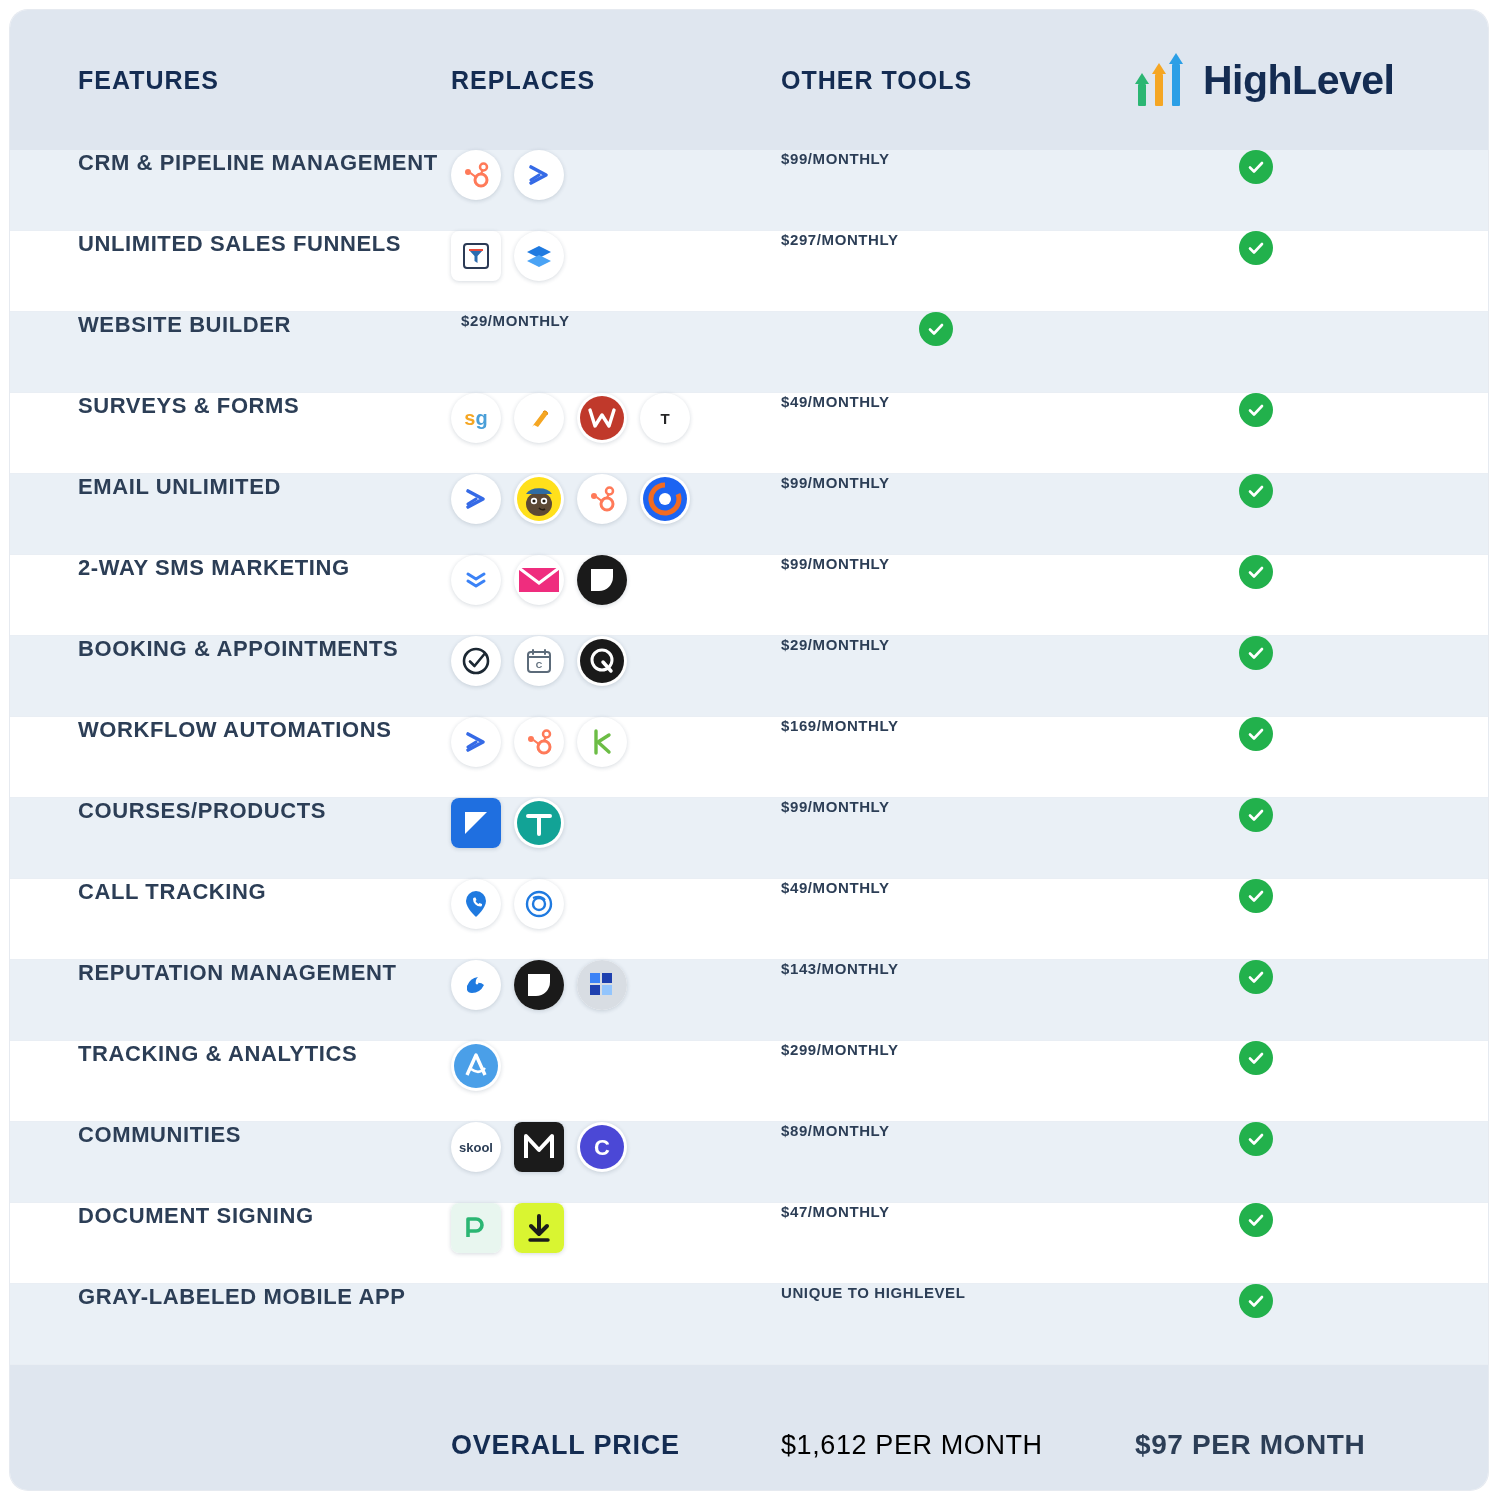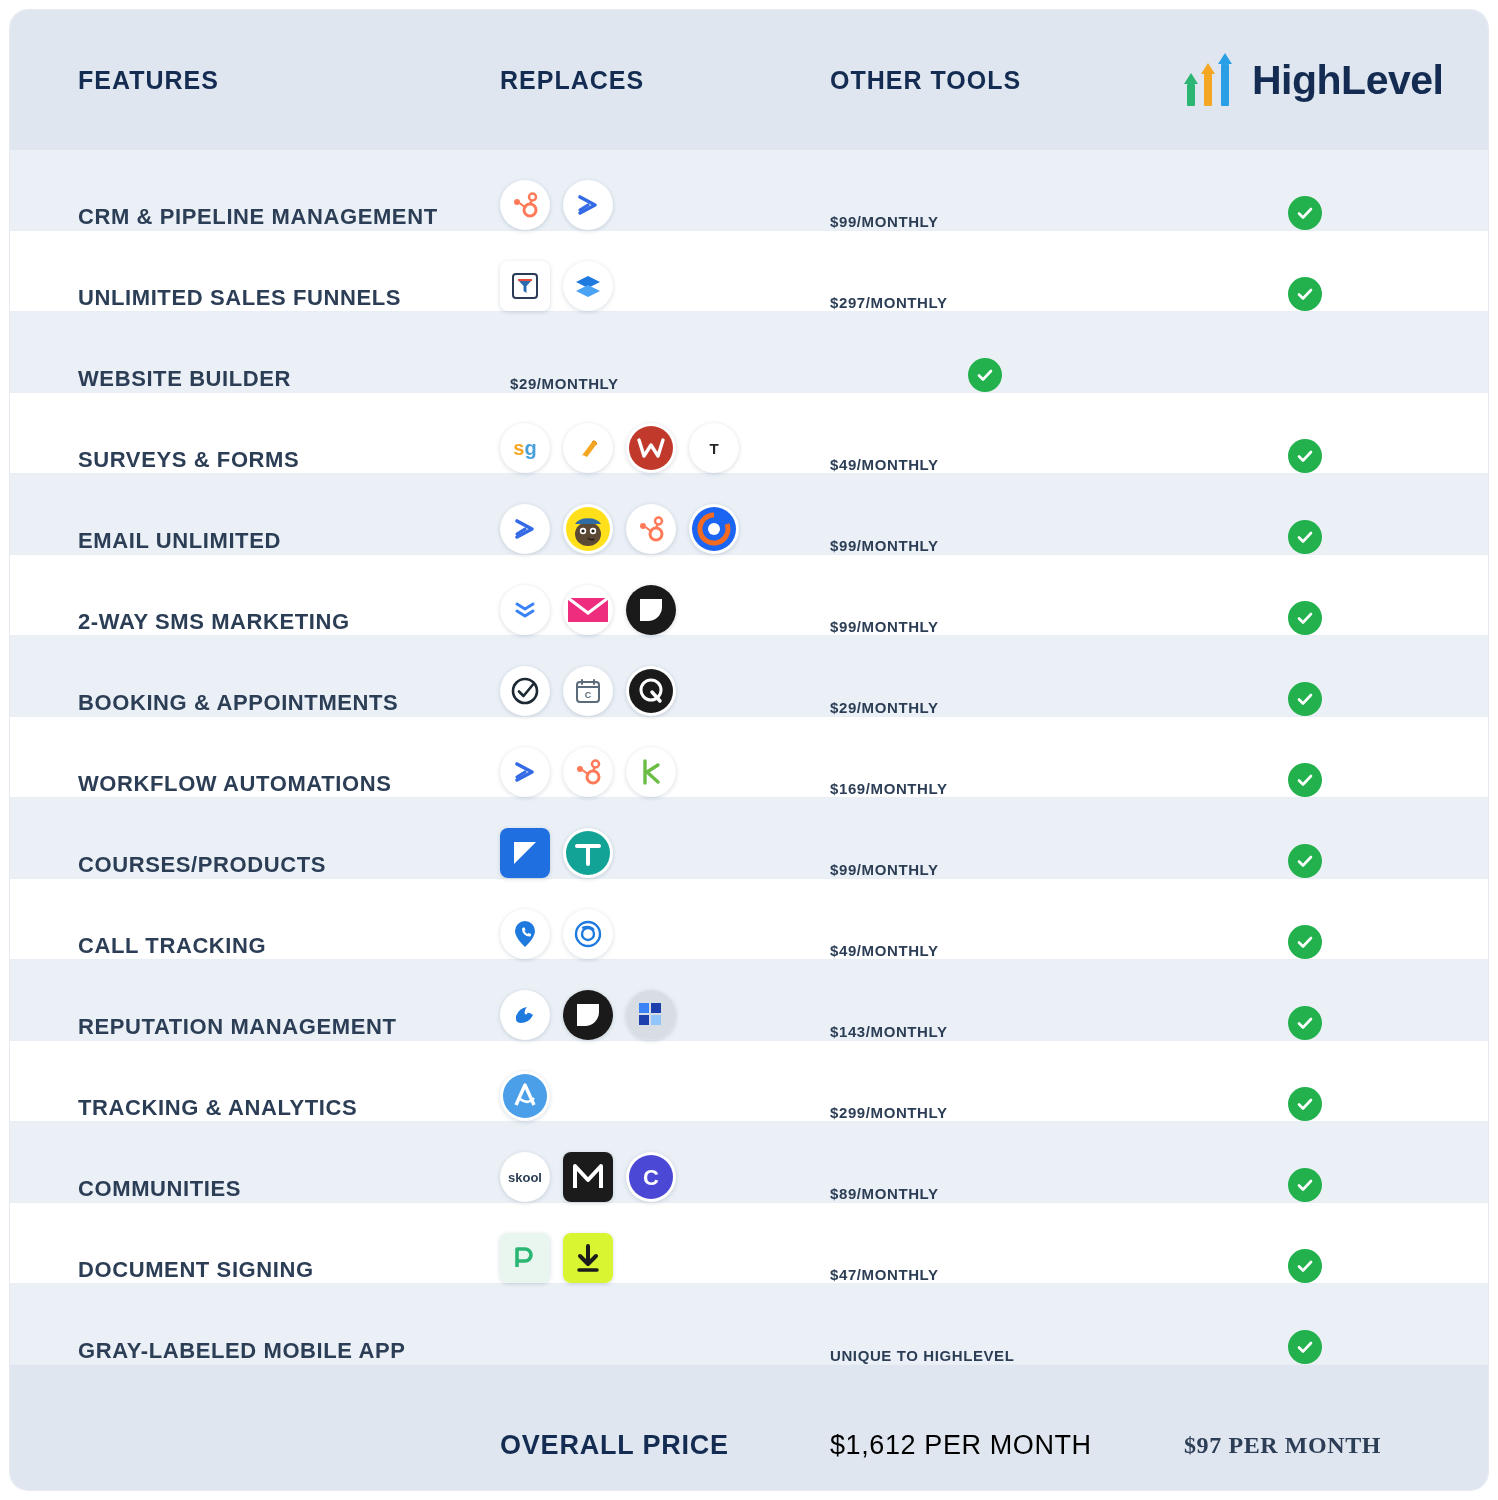--- a/index.html
+++ b/index.html
@@ -33,21 +33,21 @@
   }
 
   
   .thead {
     height: 140px;
     background: #dfe6ef;
     display: flex;
     align-items: center;
     flex: 0 0 140px;
   }
-  .col-feature { width: 490px; box-sizing: border-box; padding-left: 68px; }
+  .col-feature { width: 441px; box-sizing: border-box; padding-left: 68px; }
   .col-replaces { width: 320px; box-sizing: border-box; }
   .col-other { width: 350px; box-sizing: border-box; padding-left: 10px; }
   .col-hl { flex: 1; box-sizing: border-box; }
 
   .th {
     font-weight: bold;
     font-size: 25px;
     letter-spacing: 1px;
     color: #142c52;
   }
@@ -79,21 +79,21 @@
   .a2 .stem { height: 32px; background: #f5a623; }
   .a2 .head { bottom: 32px; border-bottom: 11px solid #f5a623; }
   .a3 .stem { height: 42px; background: #2b9fe6; }
   .a3 .head { bottom: 42px; border-bottom: 11px solid #2b9fe6; }
 
   
   .rows { flex: 1 1 auto; display: flex; flex-direction: column; }
   .row {
     height: 80px;
     display: flex;
-    align-items: flex-end;
+    align-items: flex-start;
     border-bottom: 1px solid #e9eef4;
   }
   .row.odd { background: #eaf0f6; }
   .row.even { background: #ffffff; }
 
   .feature-label {
     font-size: 22px;
     font-weight: bold;
     color: #2c3e56;
     letter-spacing: 0.6px;
@@ -135,21 +135,21 @@
     display: flex;
     align-items: center;
   }
   .foot-label {
     font-size: 27px; font-weight: bold; color: #142c52; letter-spacing: 0.8px;
   }
   .foot-price {
     font-size: 27px; font-weight: normal; color: #000000; letter-spacing: 0.6px;
   }
   .foot-hl {
-    font-size: 24px; font-weight: bold; color: #2c3e56; letter-spacing: 0.6px; font-family: Liberation Serif, serif;
+    font-size: 28px; font-weight: bold; color: #2c3e56; letter-spacing: 0.6px;
   }
 </style>
 </head>
 <body>
 
 <div class="page">
   <div class="card">
 
     <div class="thead">
       <div class="col-feature">

